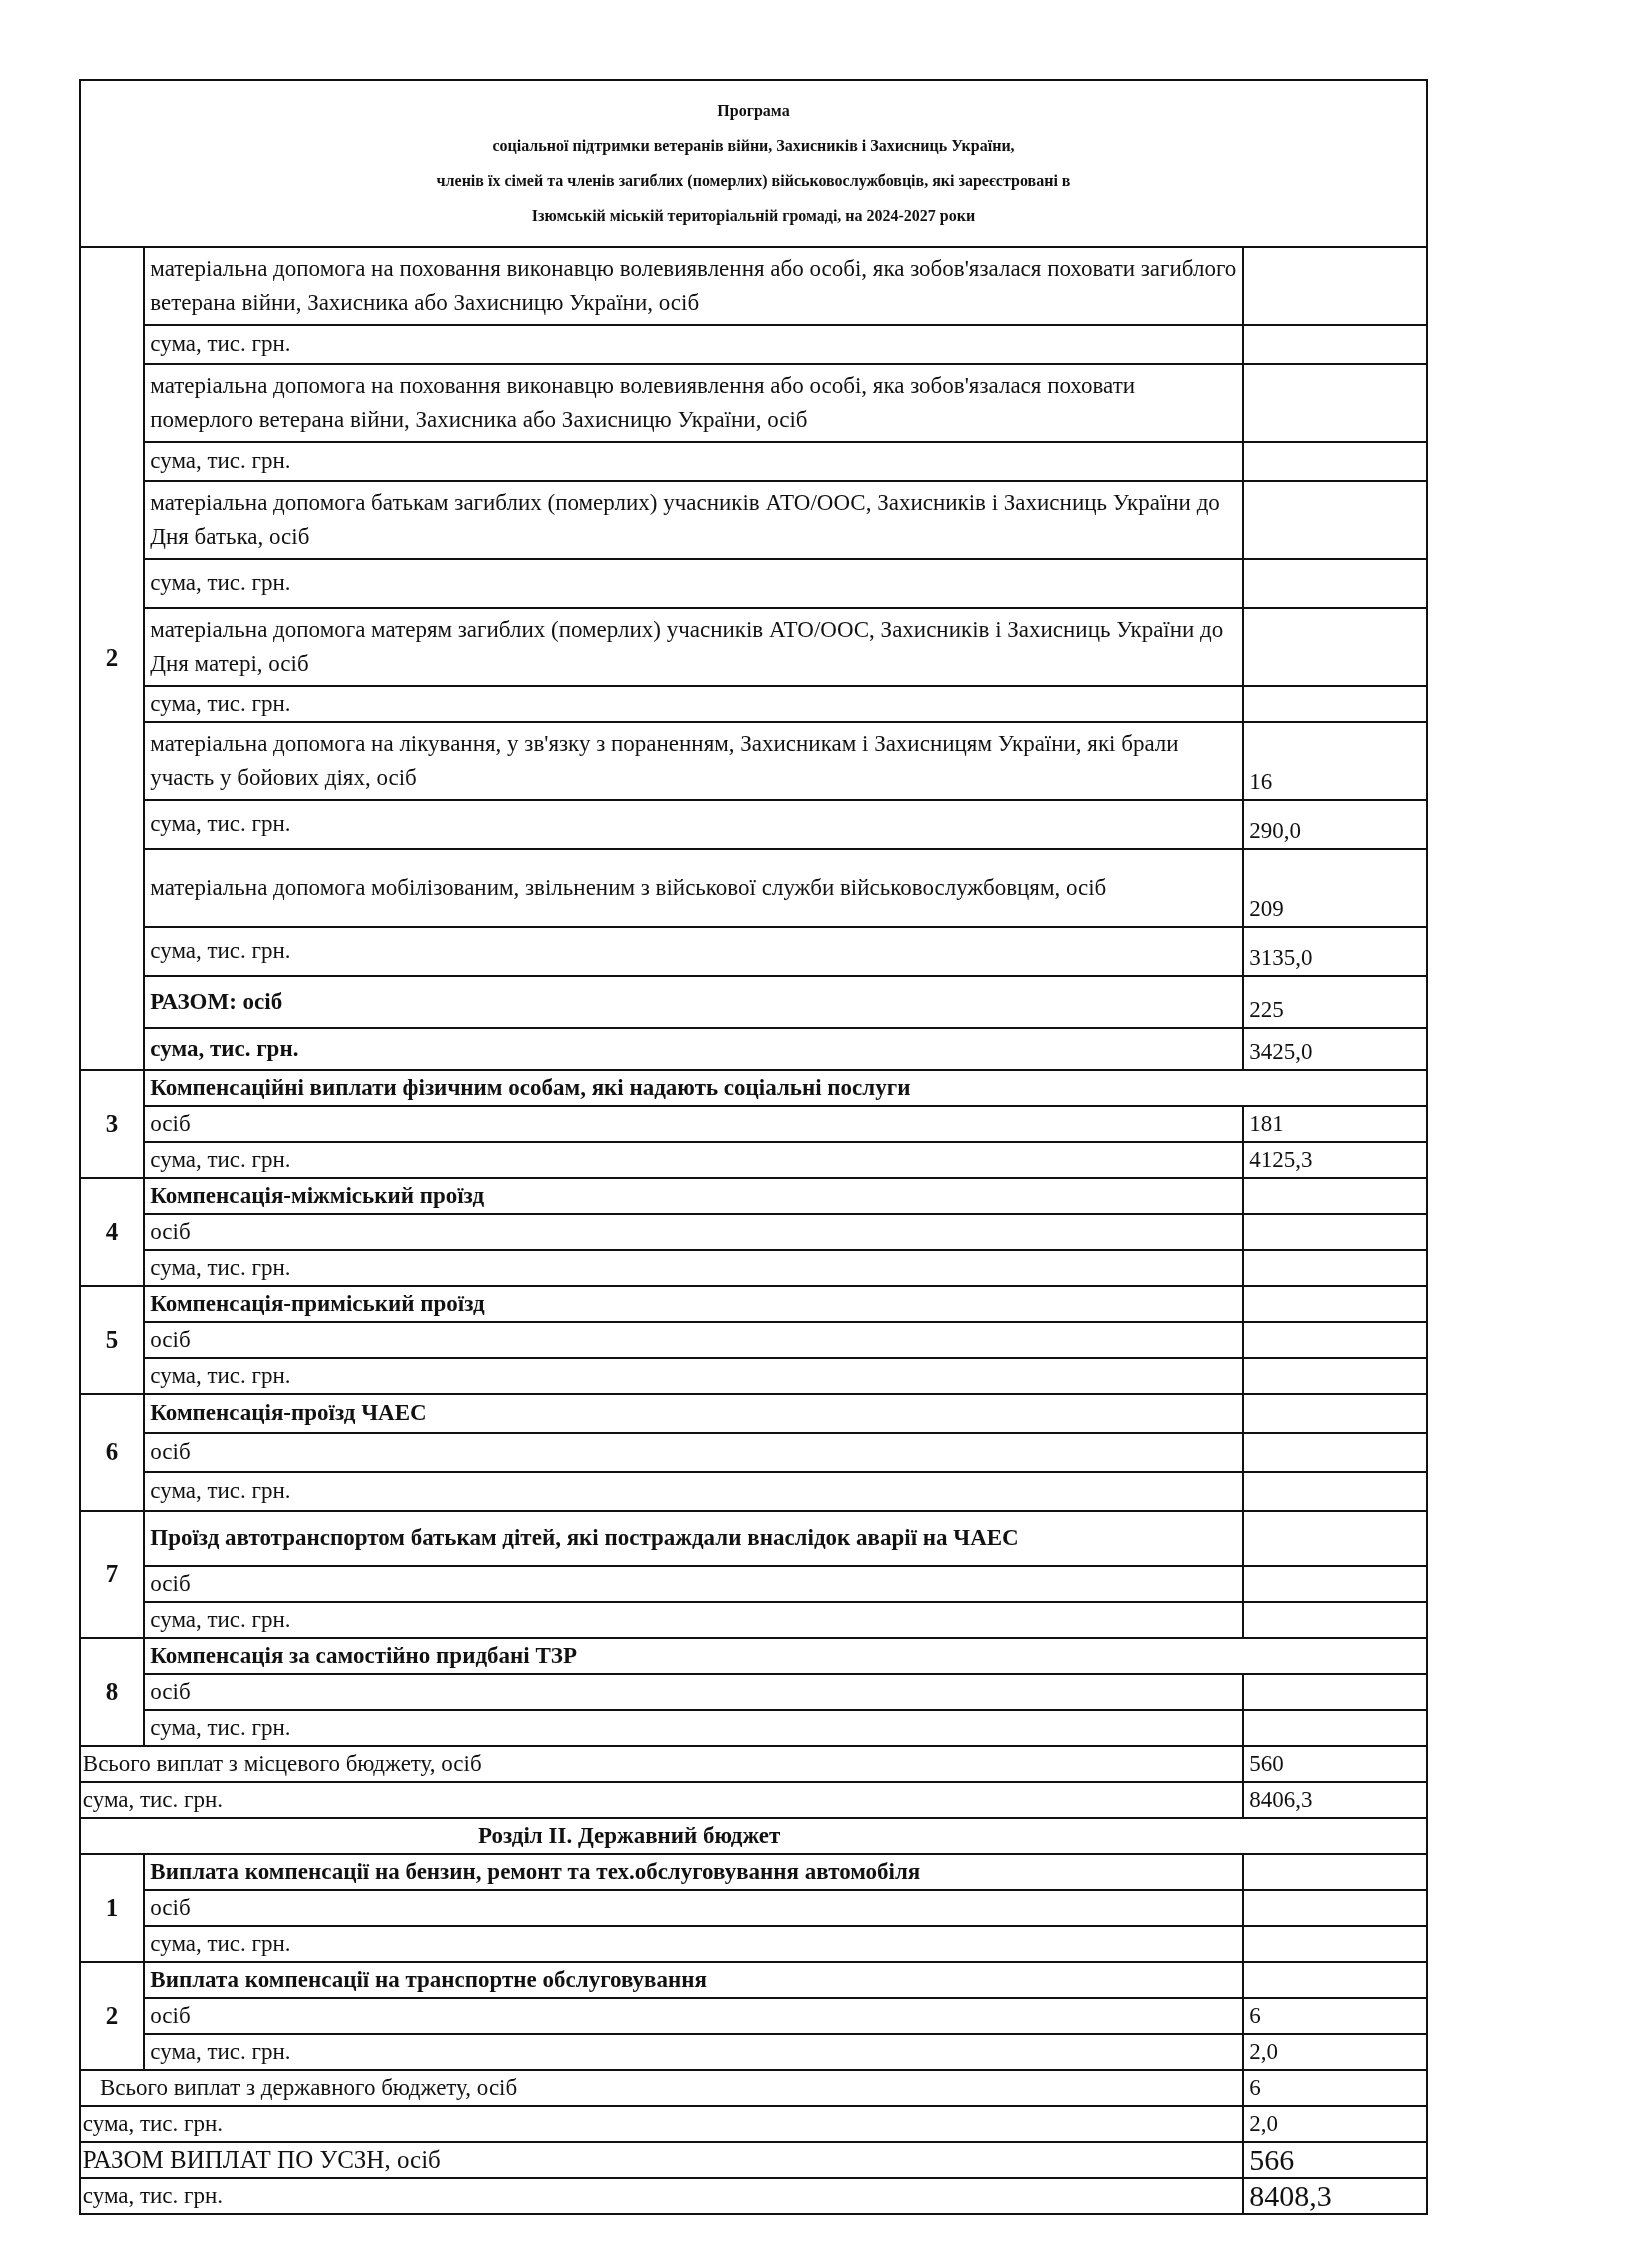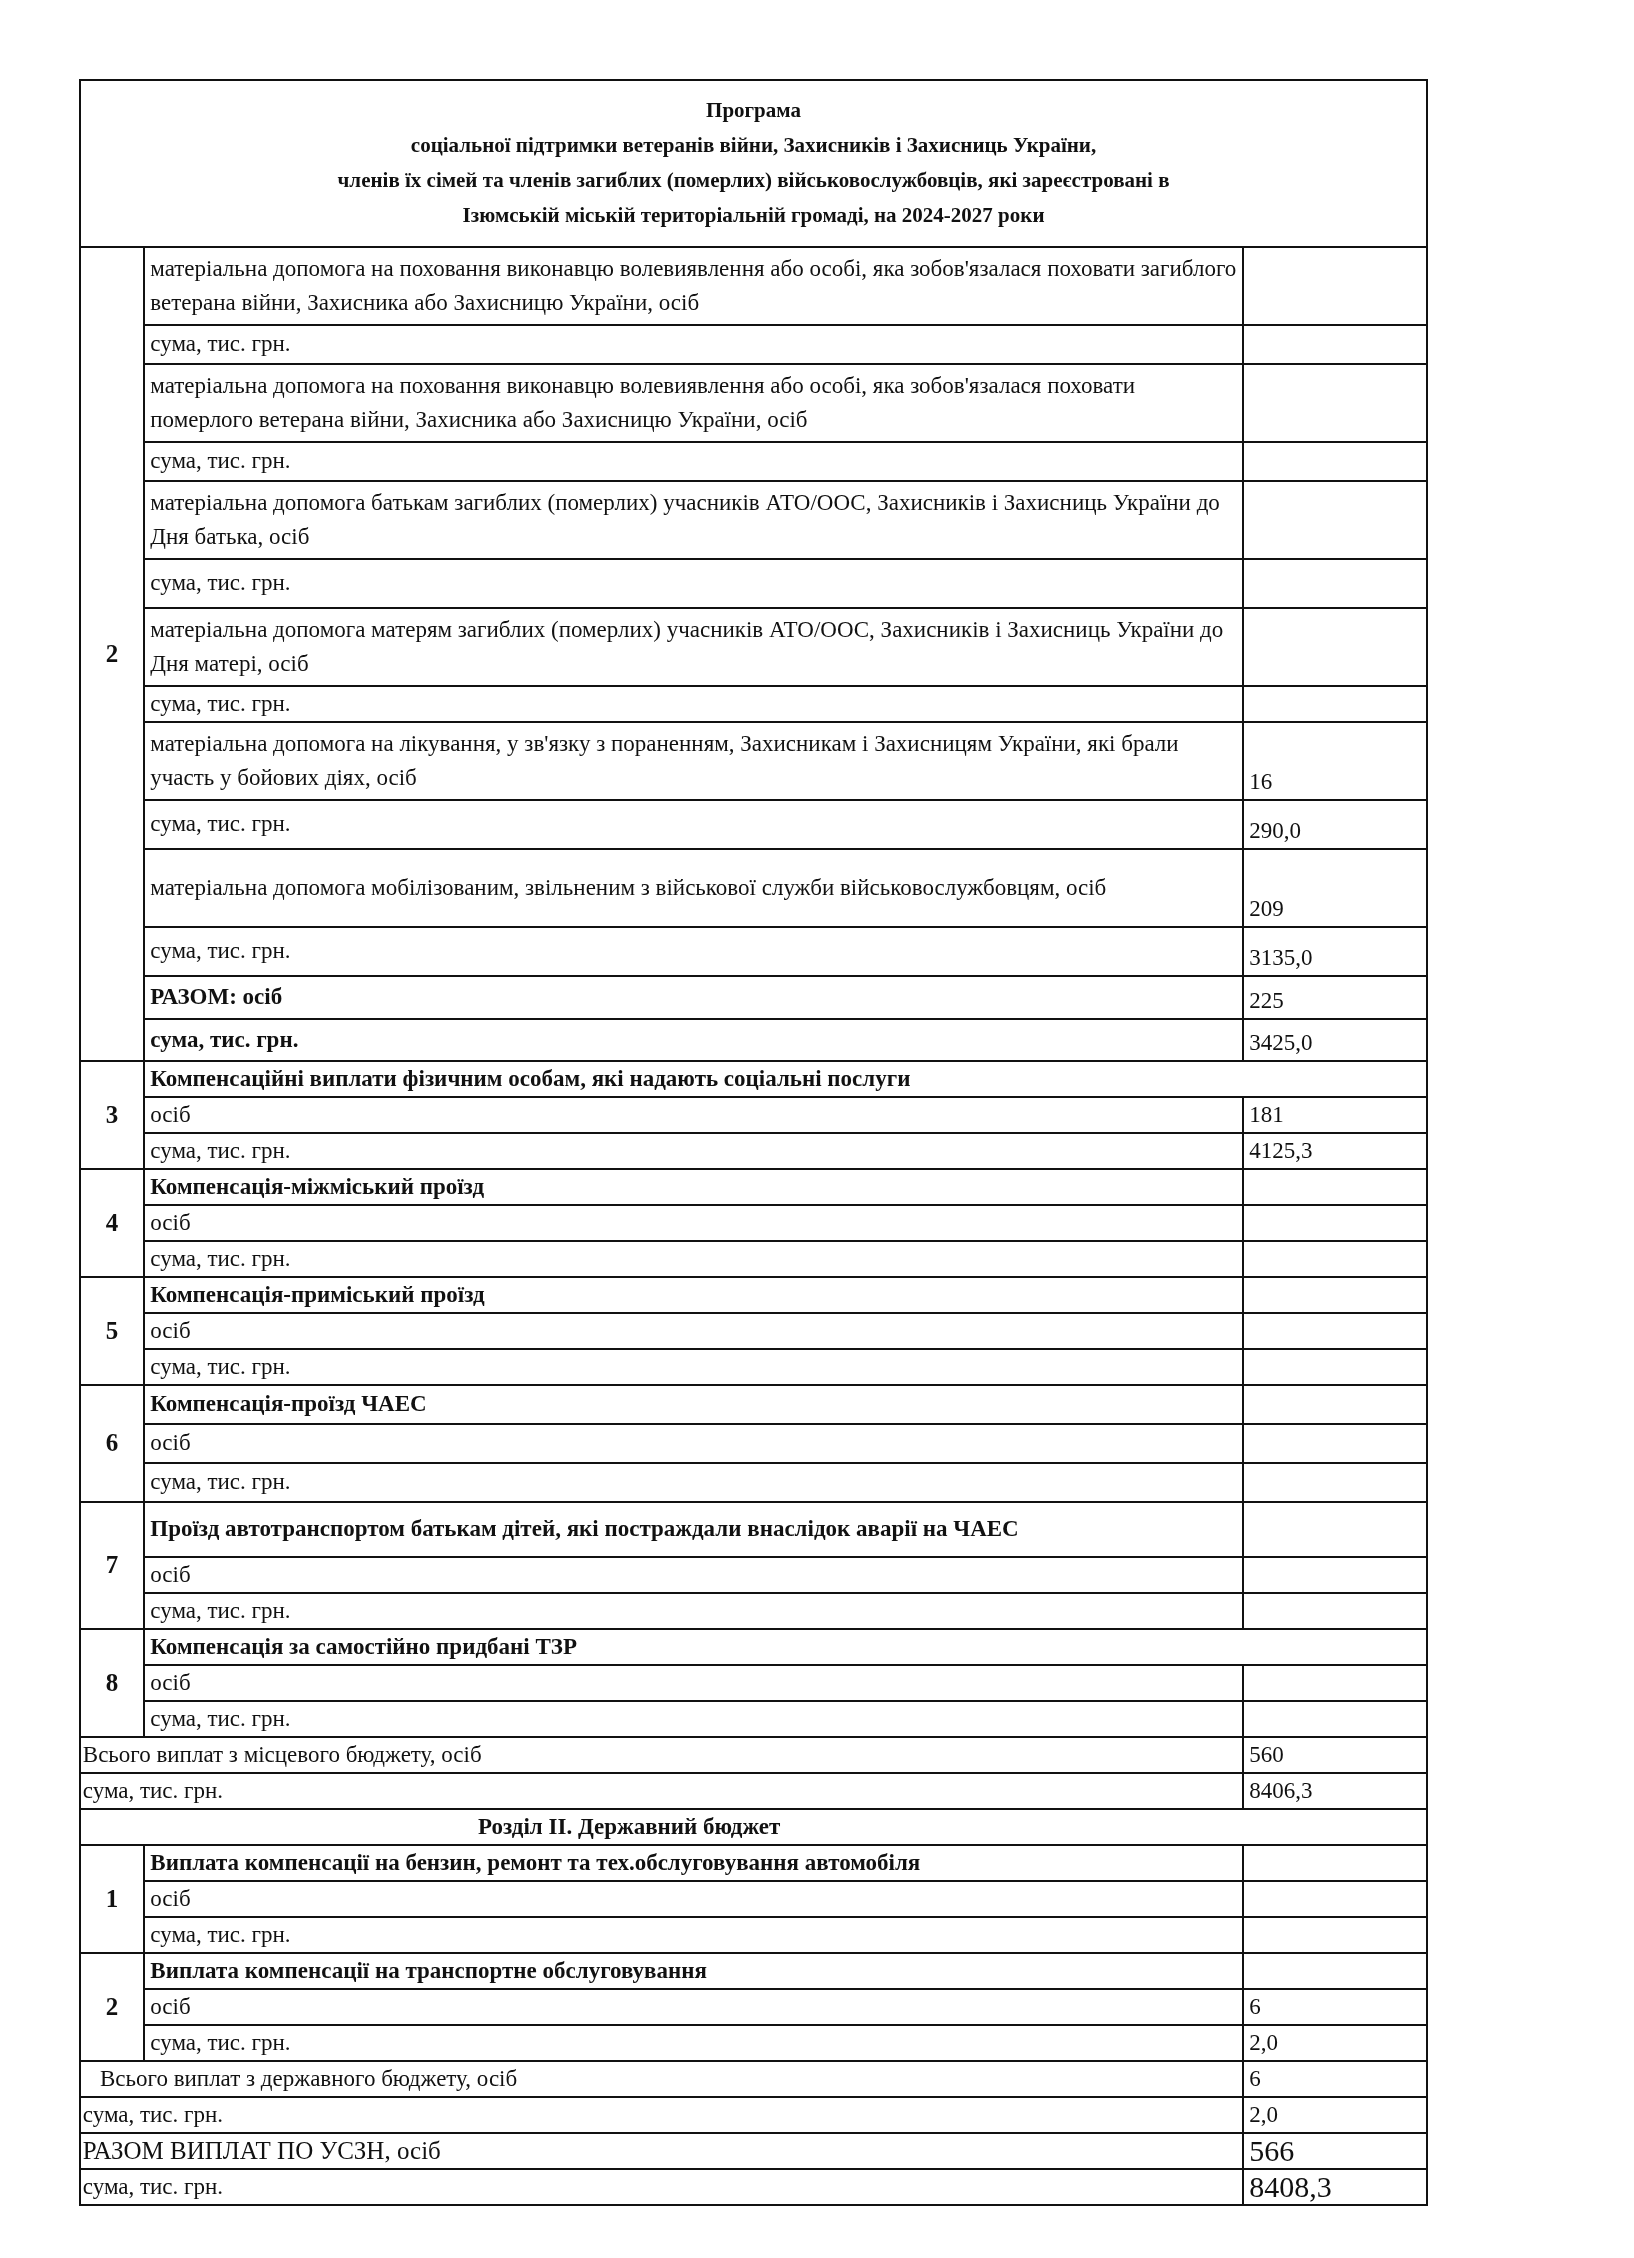--- a/index.html
+++ b/index.html
@@ -3,21 +3,21 @@
 <meta charset="utf-8">
 <style>
   html, body { margin:0; padding:0; background:#ffffff; }
   body { width:1635px; height:2258px; position:relative; font-family:"Liberation Serif", "DejaVu Serif", serif; color:#111; }
   .sheet { position:absolute; left:79px; top:79px; width:1348px; }
   table { border-collapse:collapse; width:1348px; table-layout:fixed; }
   td { border:2.6px solid #111; padding:0 5.3px; font-size:23px; line-height:34px; vertical-align:middle; }
   col.c1 { width:64px; }
   col.c2 { width:1099px; }
   col.c3 { width:184px; }
-  .hdr { text-align:center; font-weight:bold; font-size:21px; line-height:35px; padding:12.4px 0 12.4px 0; border-width:2.6px; }
+  .hdr { text-align:center; font-weight:bold; font-size:16px; line-height:35px; padding:12.4px 0 12.4px 0; border-width:2.6px; }
   .num { text-align:center; font-weight:bold; font-size:25px; }
   .val { text-align:left; vertical-align:bottom; padding-bottom:0; }
   .bold { font-weight:bold; }
   .center { }
   .tall2 { height:78px; }
   .r1 { height:39px; }
   .r1s { height:32px; }
   .totl { font-weight:normal; }
   .big { font-size:30px; }
 </style>
@@ -84,21 +84,21 @@
     <td class="val">290,0</td>
   </tr>
   <tr class="tall2">
     <td>матеріальна допомога мобілізованим, звільненим з військової служби військовослужбовцям, осіб</td>
     <td class="val">209</td>
   </tr>
   <tr style="height:49px">
     <td>сума, тис. грн.</td>
     <td class="val">3135,0</td>
   </tr>
-  <tr style="height:43px">
+  <tr style="height:52px">
     <td class="bold">РАЗОМ: осіб</td>
     <td class="val">225</td>
   </tr>
   <tr style="height:42px">
     <td class="bold">сума, тис. грн.</td>
     <td class="val">3425,0</td>
   </tr>
 
   <tr class="r1s">
     <td rowspan="3" class="num">3</td>

